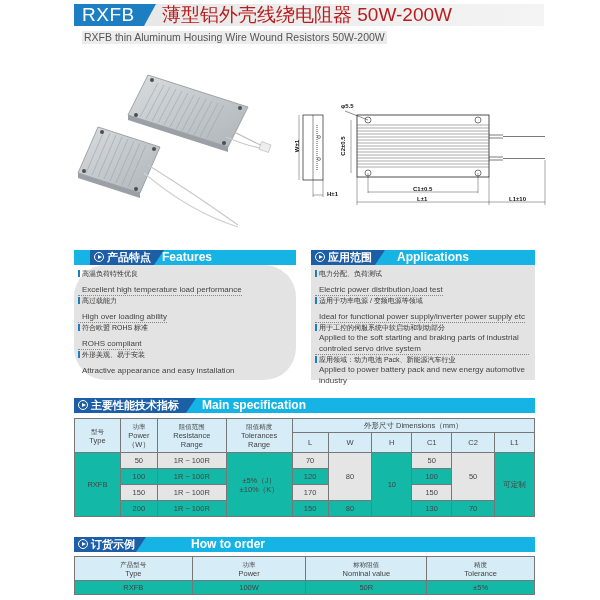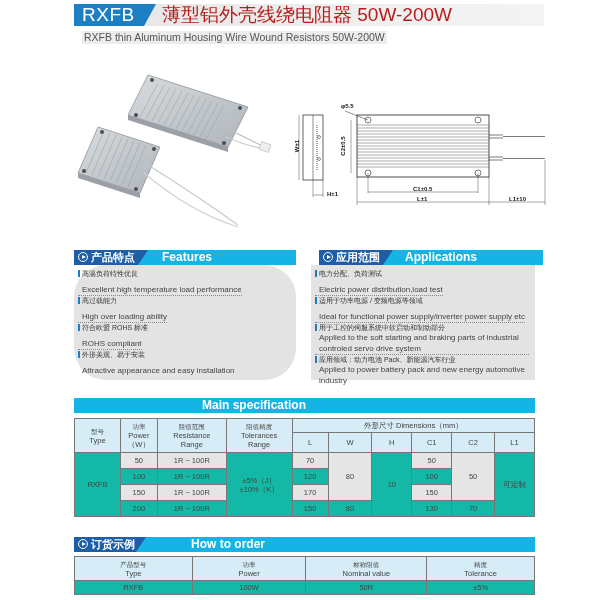--- a/index.html
+++ b/index.html
@@ -167,21 +167,21 @@
   <span class="dim" style="left:46px;top:8px;">φ5.5</span>
   <span class="dim" style="left:-4px;top:48px;transform:rotate(-90deg);">W±1</span>
   <span class="dim" style="left:38px;top:48px;transform:rotate(-90deg);">C2±0.5</span>
   <span class="dim" style="left:32px;top:96px;">H±1</span>
   <span class="dim" style="left:118px;top:91px;">C1±0.5</span>
   <span class="dim" style="left:122px;top:101px;">L±1</span>
   <span class="dim" style="left:214px;top:101px;">L1±10</span>
 </div>
 
 <div class="sec-head" style="left:74px;top:250px;width:222px;">
-  <div class="cn-tab" style="width:64px;">
+  <div class="cn-tab" style="width:64px;margin-left:16px;">
     <span class="play"></span><span>产品特点</span>
   </div>
   <span class="en" style="left:88px;">Features</span>
 </div>
 <div class="info-box" style="left:74px;top:265px;width:222px;height:115px;border-radius:32px;">
   <div class="info-item">
     <div class="info-cn">高温负荷特性优良</div>
     <div class="info-en">Excellent high temperature load performance</div>
   </div>
   <div class="info-item">
@@ -191,21 +191,21 @@
   <div class="info-item">
     <div class="info-cn">符合欧盟 ROHS 标准</div>
     <div class="info-en">ROHS compliant</div>
   </div>
   <div class="info-item">
     <div class="info-cn">外形美观、易于安装</div>
     <div class="info-en last">Attractive appearance and easy installation</div>
   </div>
 </div>
 
-<div class="sec-head" style="left:319px;top:250px;width:224px;">
+<div class="sec-head" style="left:311px;top:250px;width:224px;">
   <div class="cn-tab" style="width:64px;">
     <span class="play"></span><span>应用范围</span>
   </div>
   <span class="en" style="left:86px;">Applications</span>
 </div>
 <div class="info-box" style="left:311px;top:265px;width:224px;height:115px;">
   <div class="info-item">
     <div class="info-cn">电力分配、负荷测试</div>
     <div class="info-en">Electric power distribution,load test</div>
   </div>
@@ -217,20 +217,23 @@
     <div class="info-cn">用于工控的伺服系统中软启动和制动部分</div>
     <div class="info-en" style="width:214px;">Applied to the soft starting and braking parts of industrial controled servo drive system</div>
   </div>
   <div class="info-item">
     <div class="info-cn">应用领域：动力电池 Pack、新能源汽车行业</div>
     <div class="info-en last" style="width:214px;">Applied to power battery pack and new energy automotive industry</div>
   </div>
 </div>
 
 <div class="sec-head" style="left:74px;top:398px;width:461px;">
+  <div class="cn-tab" style="width:112px;">
+    <span class="play"></span><span>主要性能技术指标</span>
+  </div>
   <span class="en" style="left:128px;">Main specification</span>
 </div>
 
 <table style="left:74px;top:418px;width:461px;">
   <colgroup>
     <col style="width:46px">
       <col style="width:37px">
       <col style="width:69px">
       <col style="width:66px">
     <col style="width:36px">

